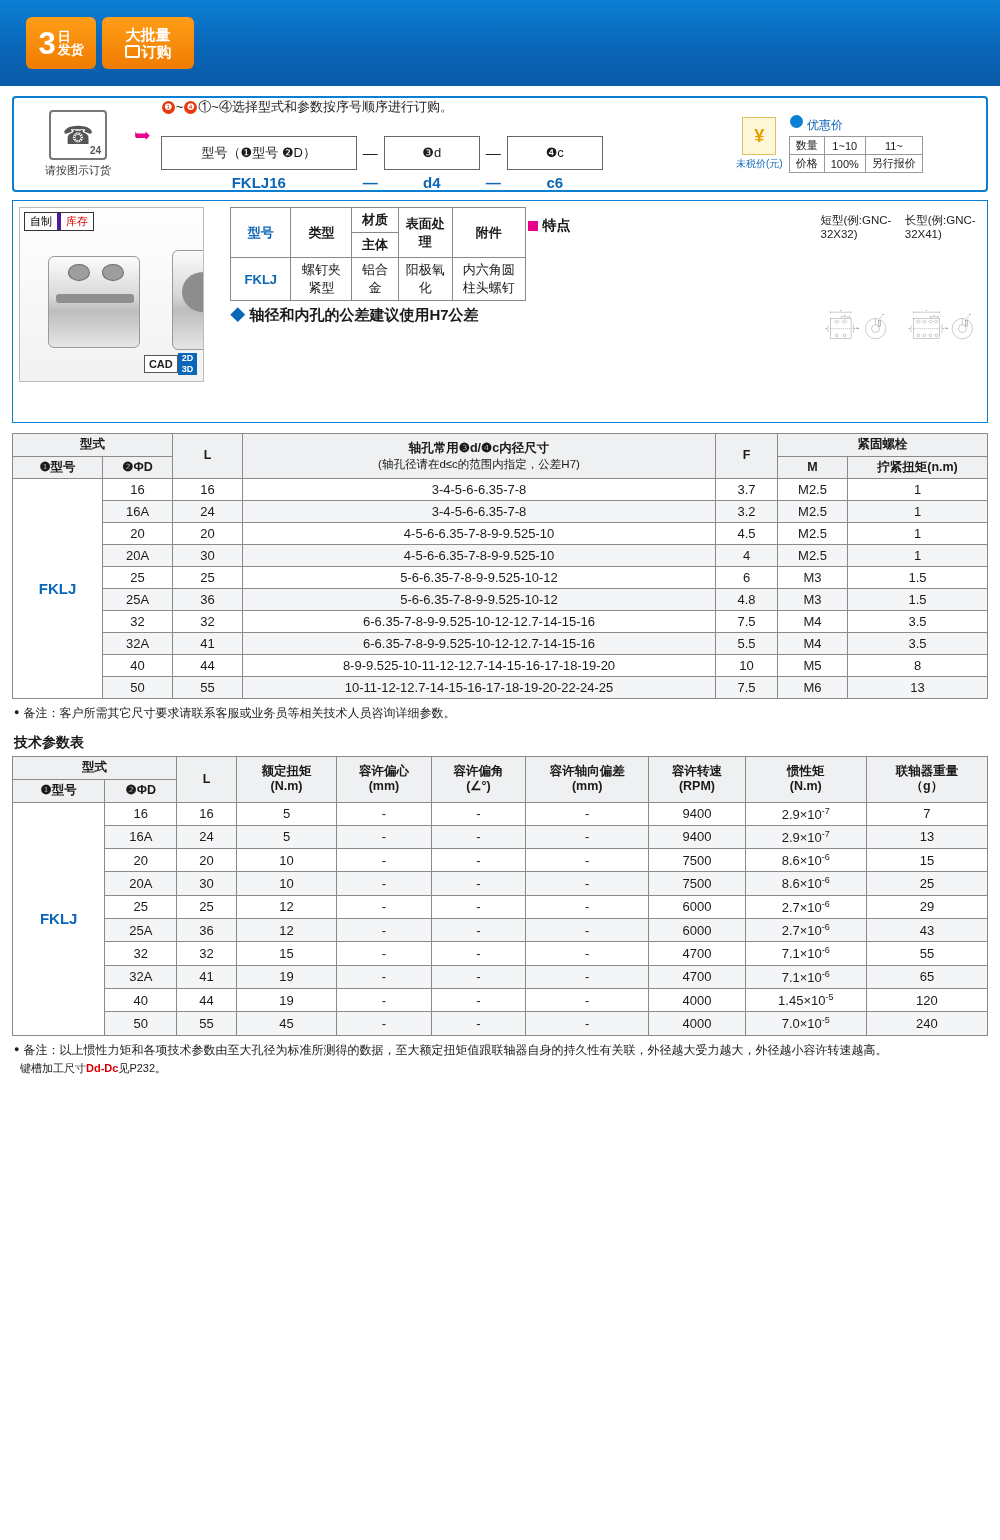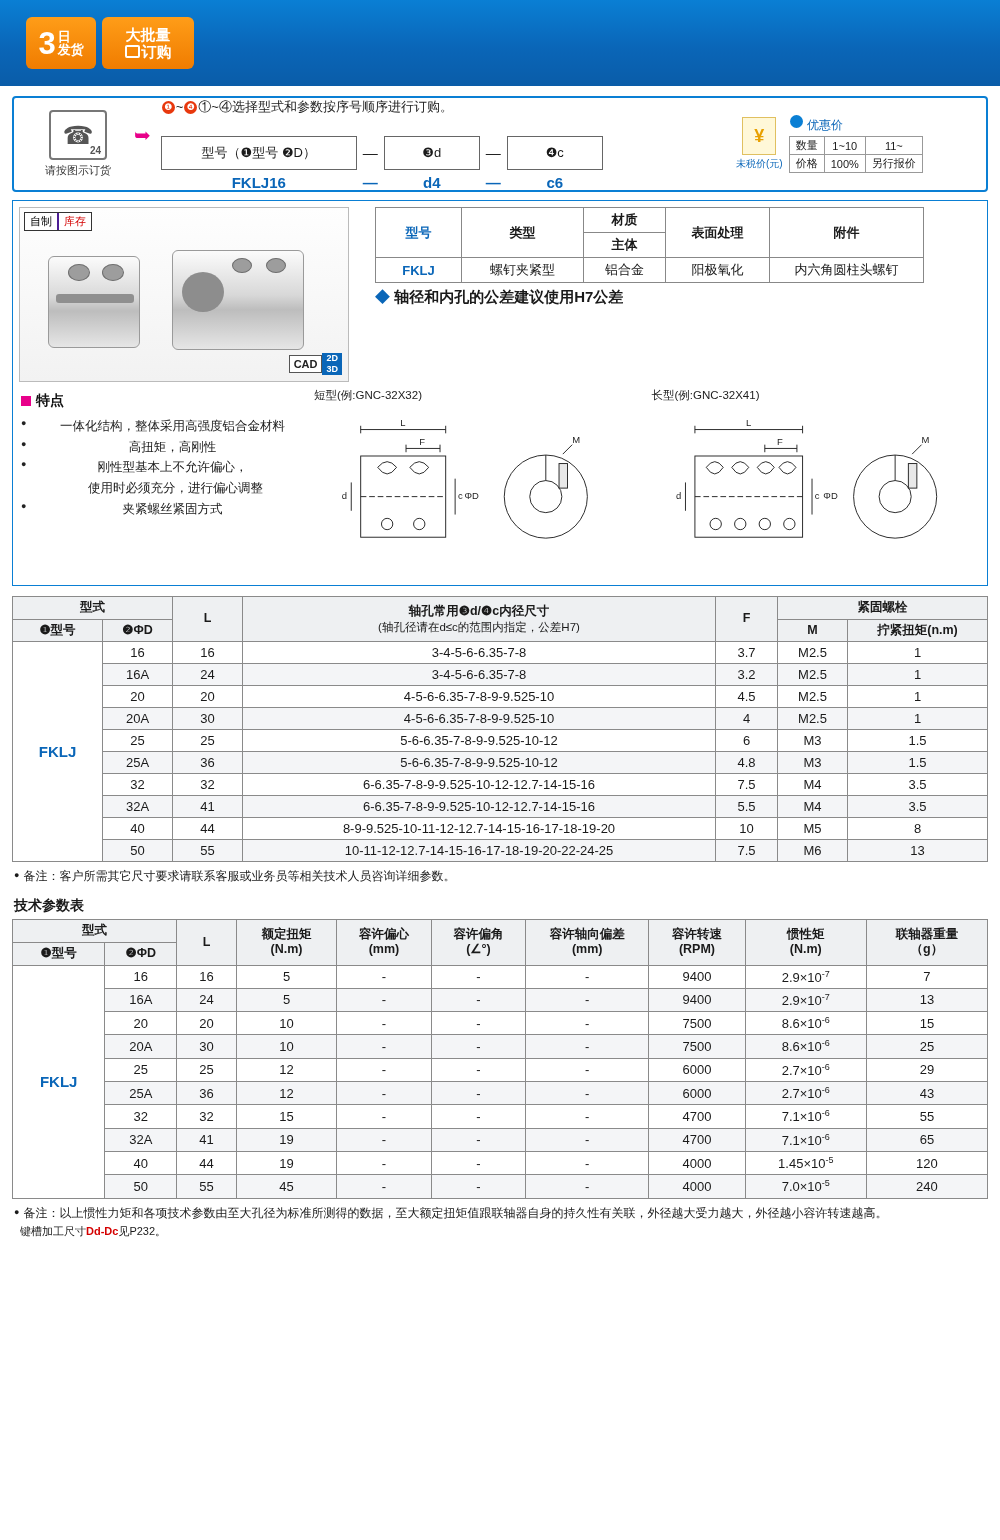--- a/index.html
+++ b/index.html
@@ -112,39 +112,39 @@
   .yen-box .y { color:#e8a000; font-size:18px; font-weight:bold; }
   .tax-note { font-size:10px; color:#0a66b8; text-align:center; }
   .price-table { font-size:11px; border-collapse:collapse; }
   .price-table td { border:1px solid #999; padding:1px 6px; text-align:center; }
   .price-title { font-size:12px; color:#0a66b8; margin-bottom:2px; }
   
   .main-panel {
     margin: 8px 12px 0 12px;
     border: 1px solid #0a7fd4;
     display: flex;
-    flex-direction: column;
+    flex-direction: row;
     padding: 6px;
   }
   .panel-top { display:flex; }
   .img-box {
     width: 330px; height: 175px;
     border: 1px solid #bbb;
     position: relative;
     background: linear-gradient(to bottom,#fefefe,#f2f2f2);
     overflow:hidden;
   }
   .tag-selfmade {
     position:absolute; top:4px; left:4px;
     border:1px solid #333; font-size:11px; background:#fff;
     display:flex;
   }
   .tag-selfmade span { padding:1px 5px; }
   .tag-selfmade .a { color:#000; }
-  .tag-selfmade .b { color:#d40000; border-left:2px solid #4c1d95; }
+  .tag-selfmade .b { color:#d40000; border-left:4px solid #4c1d95; }
   .cad-badge {
     position:absolute; right:6px; bottom:6px;
     display:flex; align-items:center; font-size:11px; font-weight:bold;
   }
   .cad-badge .cad { background:#fff;border:1px solid #555;padding:2px 4px;color:#222; }
   .cad-badge .d23 { display:flex;flex-direction:column; }
   .cad-badge .d23 span { background:#0a66b8;color:#fff;padding:0 4px;font-size:9px;line-height:11px; }
   .coupler {
     position:absolute;
     background: linear-gradient(to bottom,#fbfbfb 0%,#d8d8d8 45%,#bdbdbd 60%,#e6e6e6 100%);
@@ -152,21 +152,21 @@
   }
   .spec-table { border-collapse: collapse; font-size: 13px; margin-left: 26px; }
   .spec-table th, .spec-table td {
     border: 1px solid #888; text-align:center; padding: 3px 6px;
   }
   .spec-table th { background:#fff; font-weight:bold; }
   .spec-table .blue { color:#0a66b8; font-weight:bold; }
   .spec-note { font-size:15px; margin-top:5px; margin-left:26px;font-weight:bold; }
   .diamond { color:#0a66b8; }
   .panel-bottom { display:flex; margin-top:6px; }
-  .features { width:295px; padding:4px 4px 4px 2px;text-align:center; }
+  .features { width:295px; padding:4px 4px 4px 2px; }
   .features h4 {
     margin:0 0 6px 0; font-size:14px; color:#111;
     display:flex; align-items:center; gap:5px;
   }
   .features h4::before {
     content:""; width:10px; height:10px; background:#e8008a; display:inline-block;
   }
   .features ul { margin:0; padding:0; list-style:none; font-size:12.5px; line-height:1.65; }
   .features li { position:relative; padding-left:14px; }
   .features li::before {
@@ -328,27 +328,20 @@
         <span class="diamond">◆</span>
         <span>轴径和内孔的公差建议使用H7公差</span>
       </div>
     </div>
   </div>
 
   <div class="panel-bottom">
 
     <div class="features">
       <h4>特点</h4>
-      <ul>
-        <li>一体化结构，整体采用高强度铝合金材料</li>
-        <li>高扭矩，高刚性</li>
-        <li>刚性型基本上不允许偏心，</li>
-        <li class="sub" style="padding-left:20px">使用时必须充分，进行偏心调整</li>
-        <li>夹紧螺丝紧固方式</li>
-      </ul>
     </div>
 
     <div class="dwg-area">
 
       <div class="dwg">
         <div class="dwg-title">短型(例:GNC-32X32)</div>
         <svg viewBox="0 0 330 180" width="100%" height="170">
           <g stroke="#222" fill="none" stroke-width="1">
 
             <line x1="40" y1="26" x2="130" y2="26"></line>

